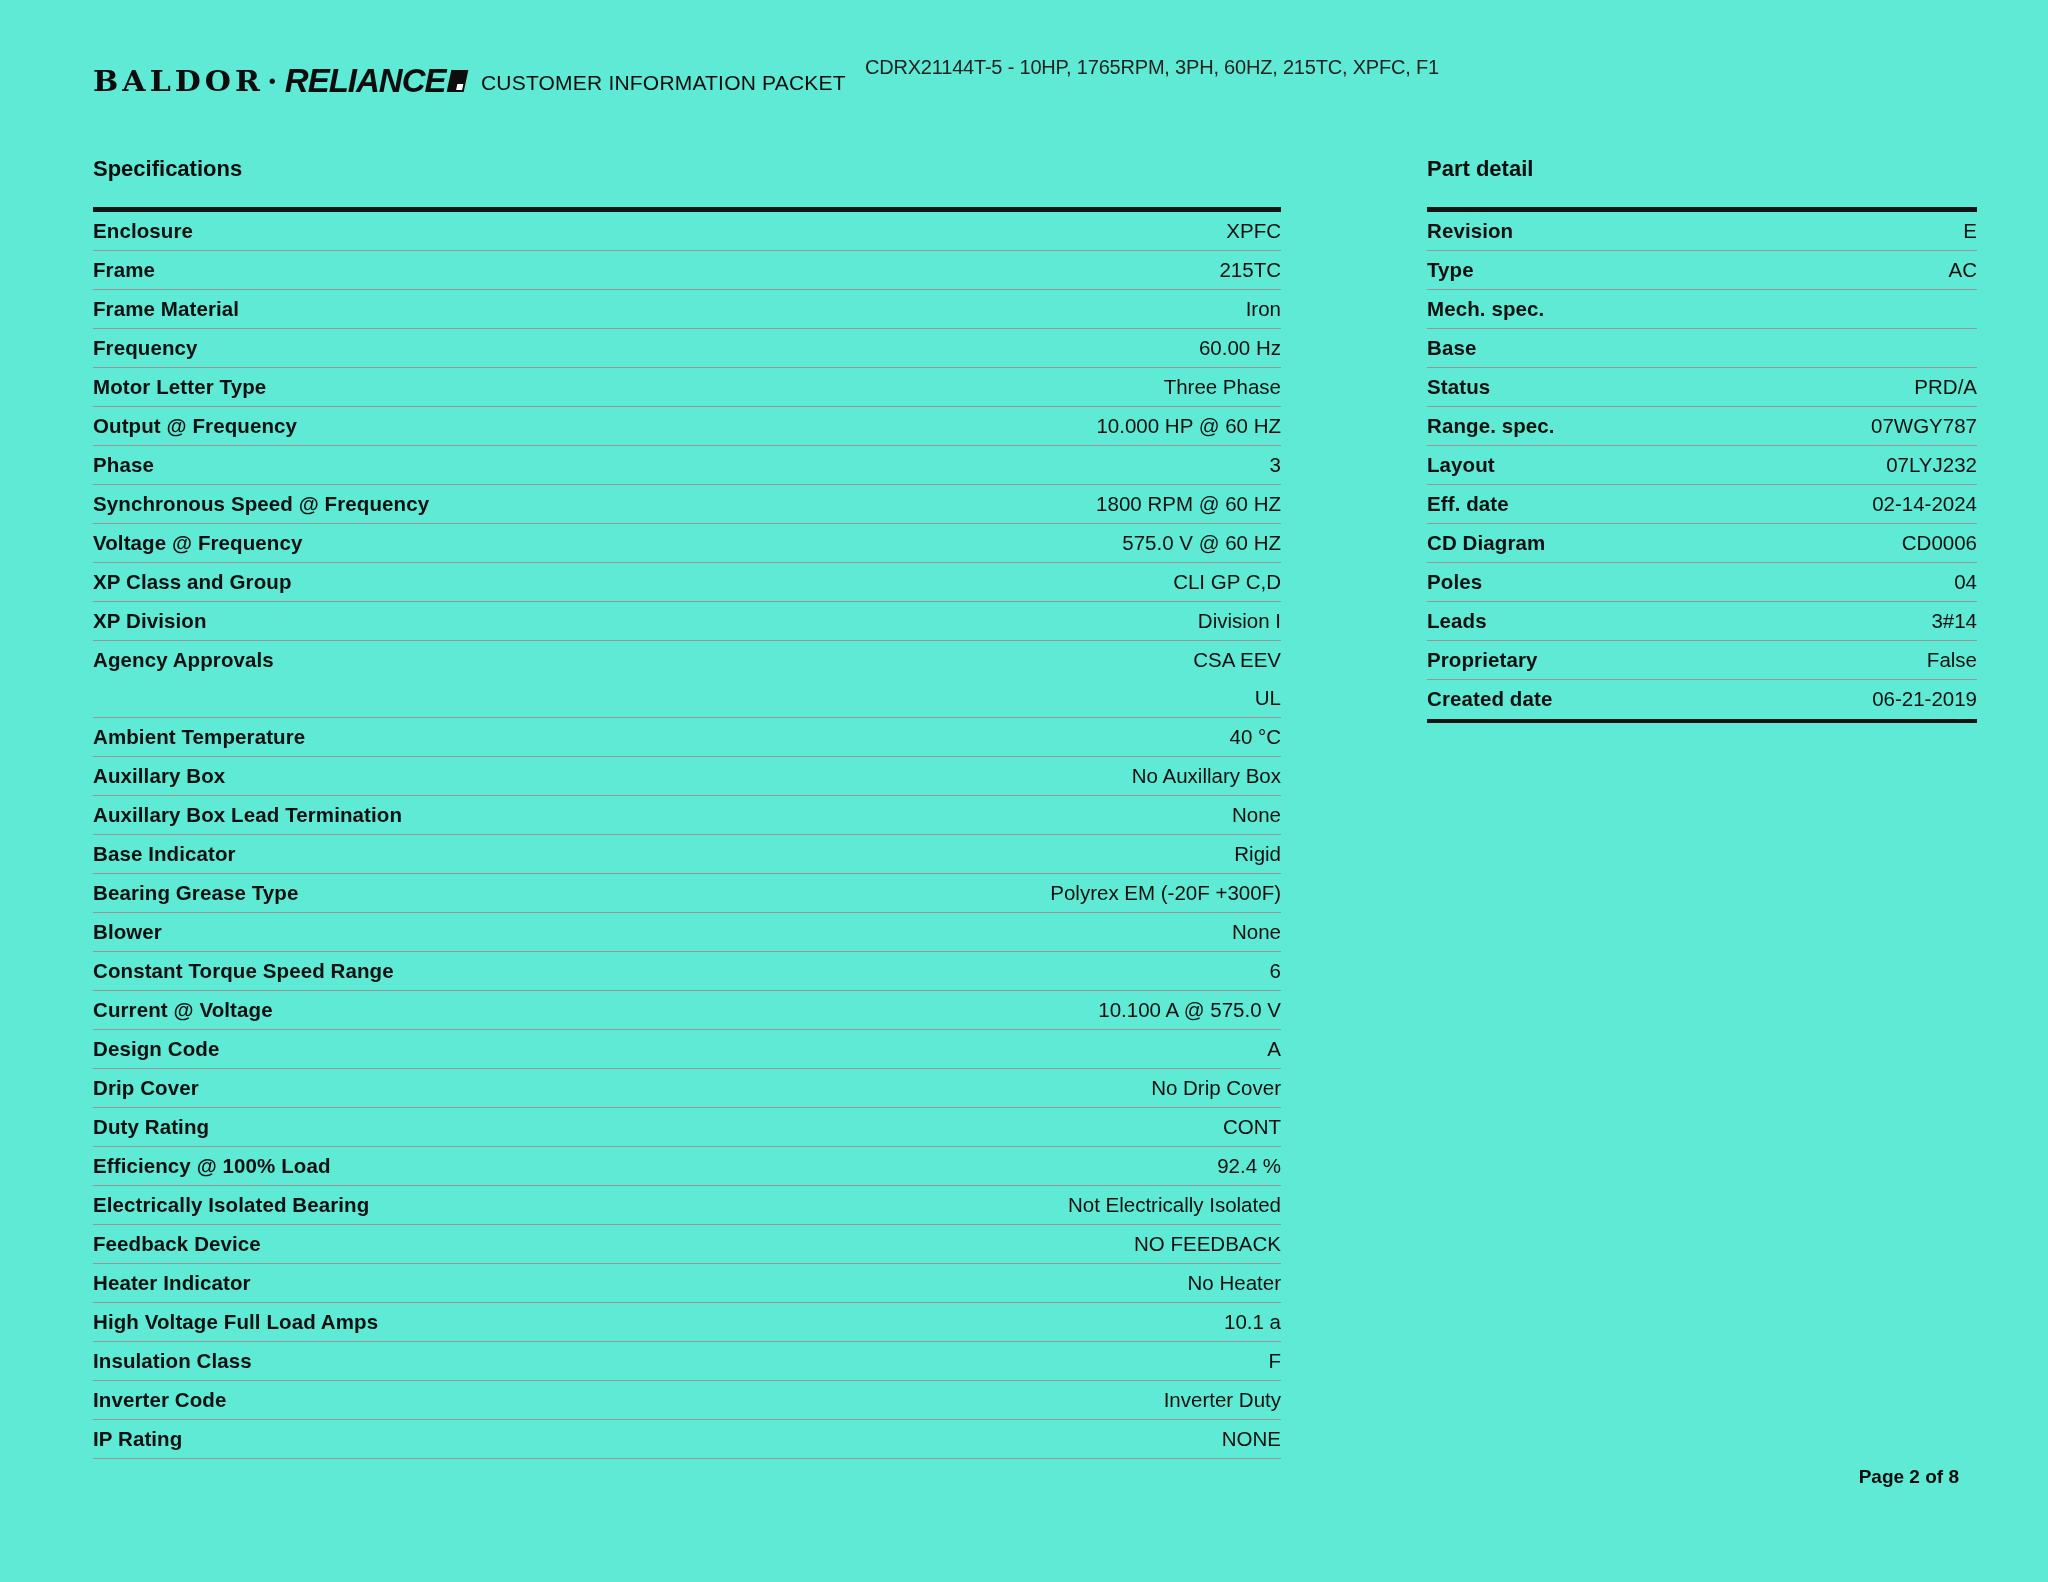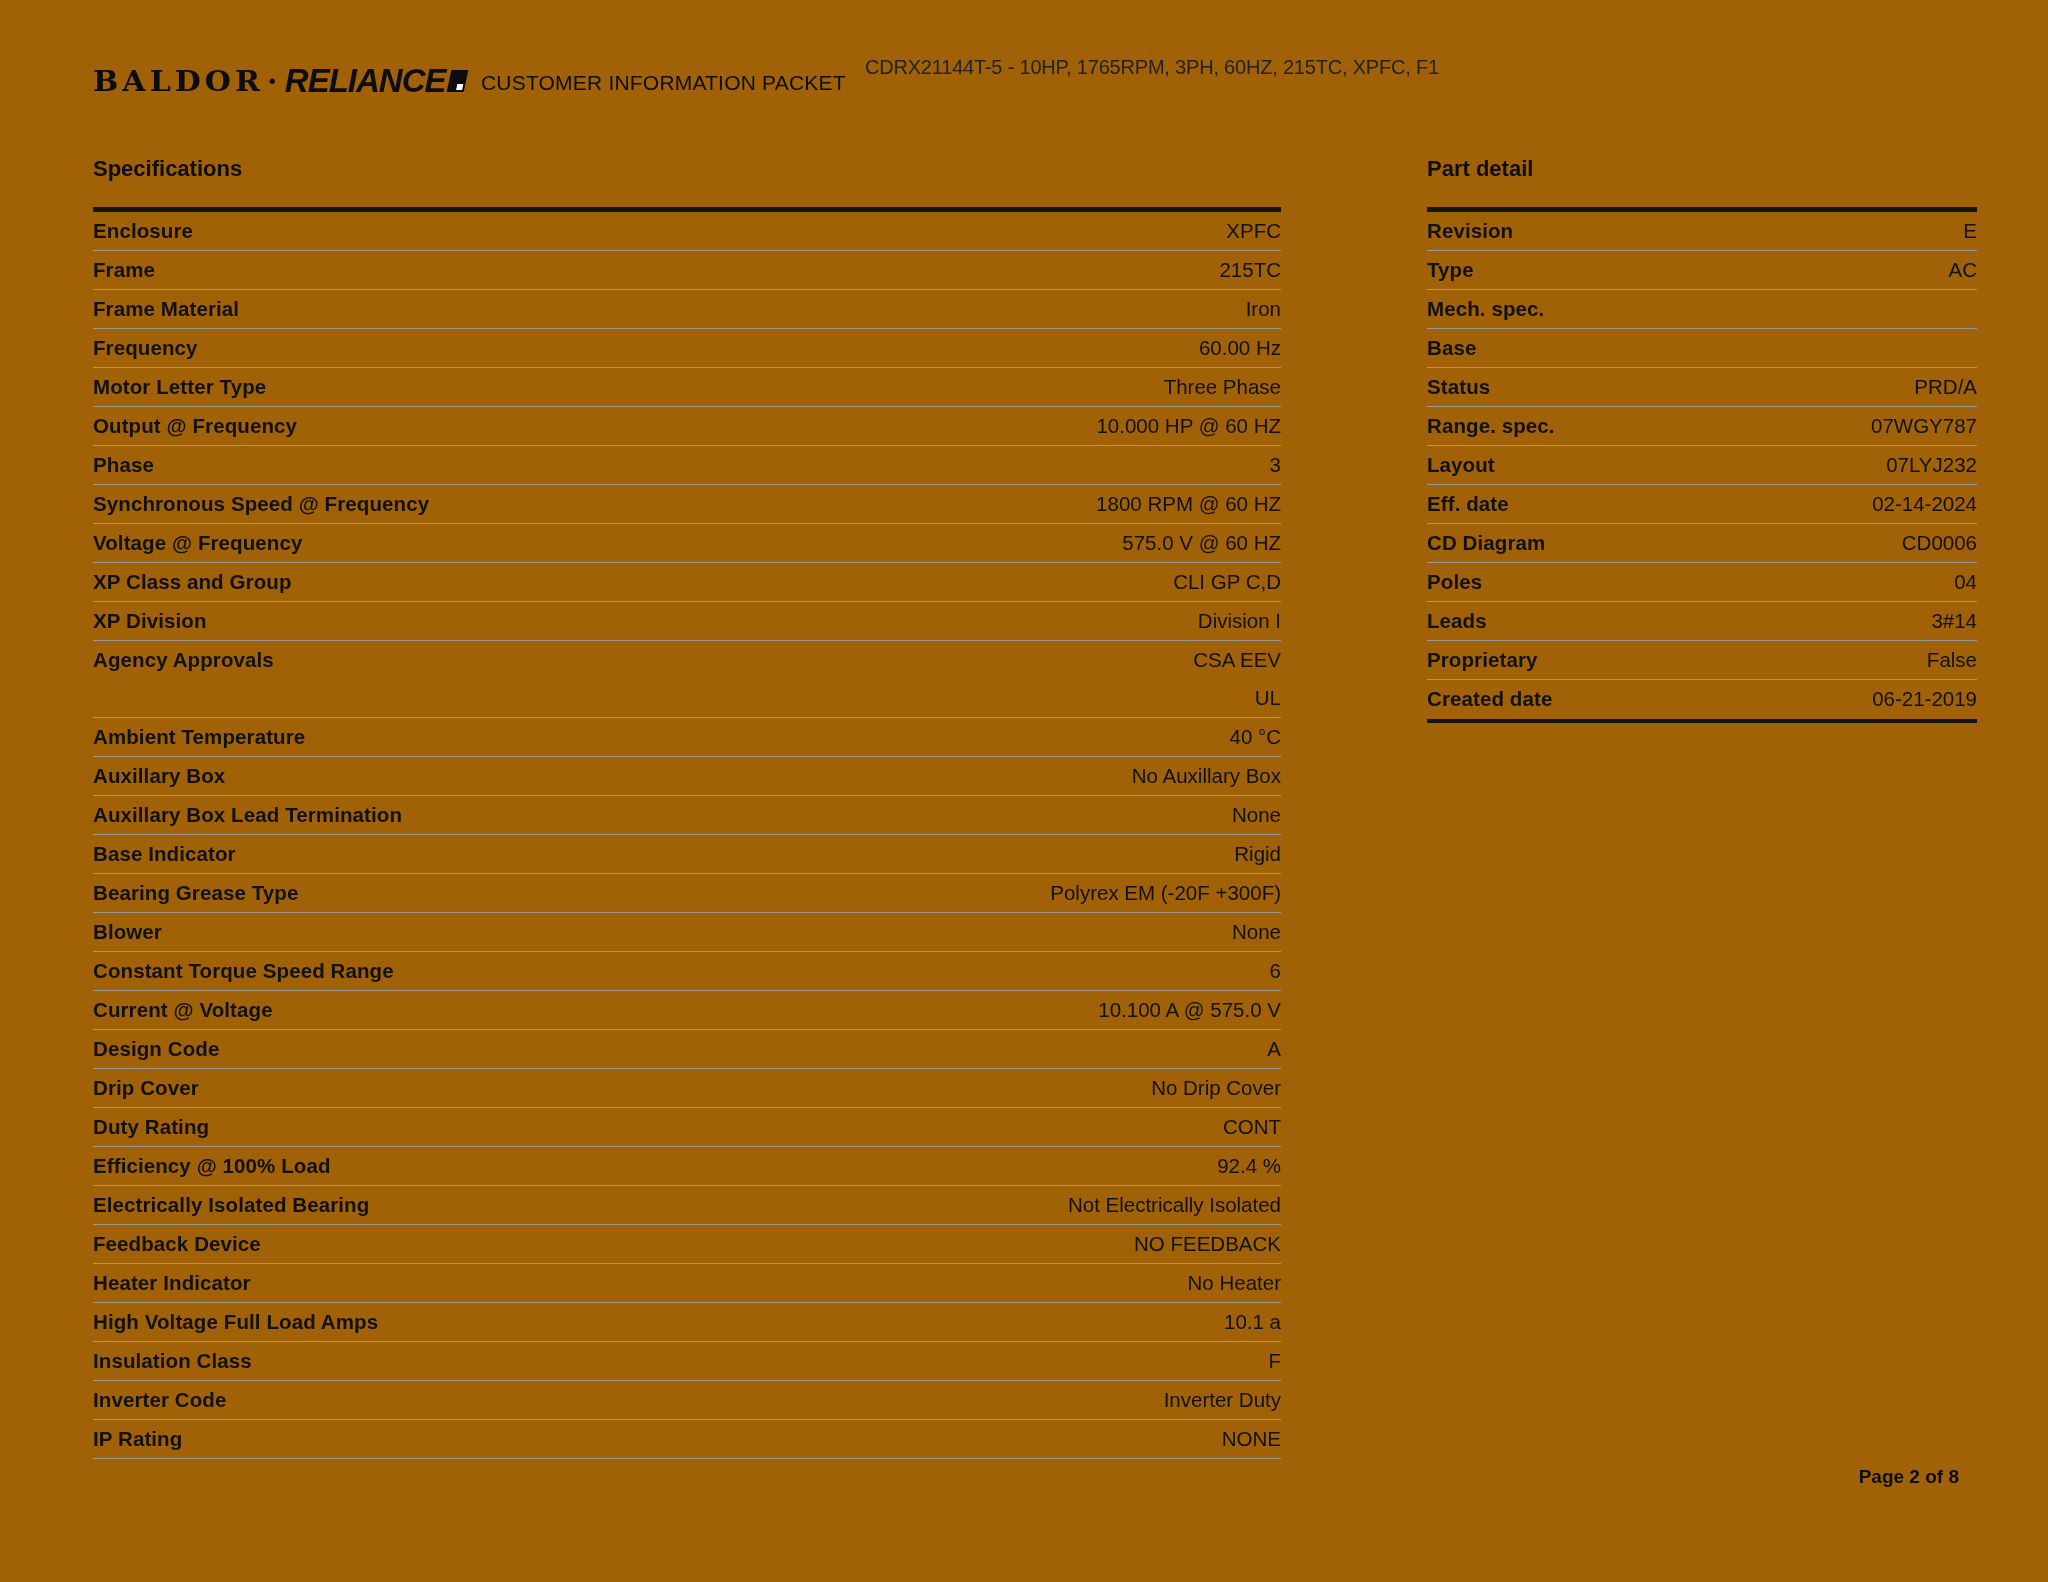--- a/index.html
+++ b/index.html
@@ -1,18 +1,18 @@
 <!DOCTYPE html>
 <html><head>
 <meta charset="utf-8">
 <style>
   * { margin:0; padding:0; box-sizing:border-box; }
   html,body { width:2048px; height:1582px; background:#ffffff; overflow:hidden;
               font-family:"Liberation Sans", sans-serif; color:#111; }
-  .page { position:relative; width:2048px; height:1582px; background:#a16207; }
+  .page { position:relative; width:2048px; height:1582px; background:#5eead4; }
 
   
   .logo { position:absolute; left:93px; top:60px; height:42px; display:flex; align-items:center; white-space:nowrap; }
   .logo-baldor { font-family:"DejaVu Serif", serif; font-weight:700; font-size:30px; letter-spacing:4px; color:#0d0d0d; transform:scaleY(.92); }
   .logo-dot { font-size:20px; margin:0 9px 0 5px; color:#0d0d0d; }
   .logo-reliance { font-family:"Liberation Sans", sans-serif; font-style:italic; font-weight:700; font-size:33px; letter-spacing:-1px; color:#0d0d0d; }
   .logo-mark { display:inline-block; position:relative; width:17px; height:22px; background:#0d0d0d; margin-left:3px; transform:skewX(-12deg); }
   .logo-mark::after { content:""; position:absolute; right:2px; bottom:2px; width:6px; height:6px; background:#fff; }
   .doc-title { position:absolute; left:481px; top:71px; font-size:21px; font-weight:400; letter-spacing:.2px; color:#0d0d0d; }
   .doc-subtitle { position:absolute; left:865px; top:56px; font-size:20px; font-weight:400; color:#222; letter-spacing:-.2px; }

